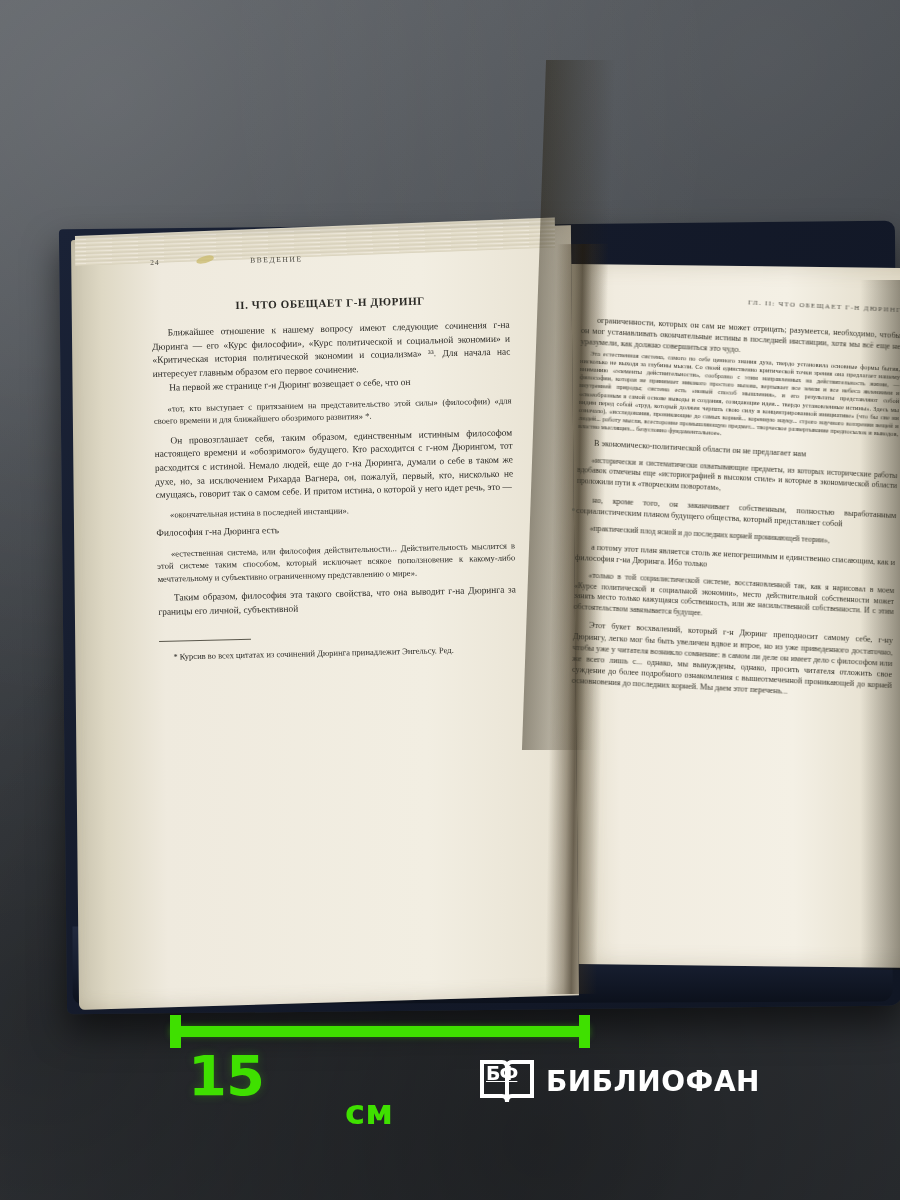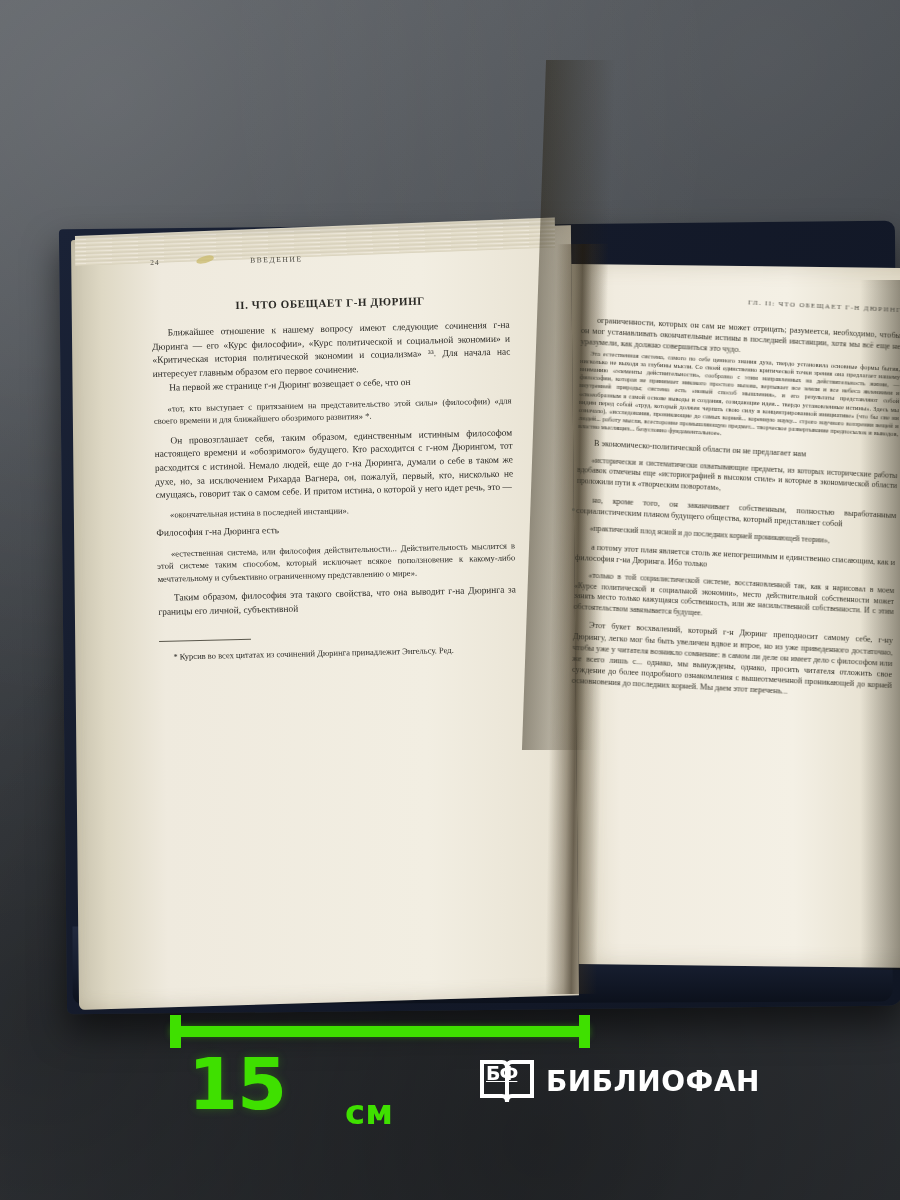--- a/index.html
+++ b/index.html
@@ -277,21 +277,21 @@
   #scalebar .cap-l { left: 0; }
   #scalebar .cap-r { left: 409px; }
 
   #scale-label {
     position: absolute;
     left: 188px;
     top: 1048px;
     color: #3fe000;
     font-family: "DejaVu Sans", sans-serif;
     font-weight: bold;
-    font-size: 72px;
+    font-size: 56px;
     letter-spacing: -1px;
     text-shadow: 0 0 10px rgba(63,224,0,0.25);
     line-height: 1;
   }
   #scale-unit {
     position: absolute;
     left: 318px;
     top: 1092px;
     color: #3fe000;
     font-family: "DejaVu Sans", sans-serif;

